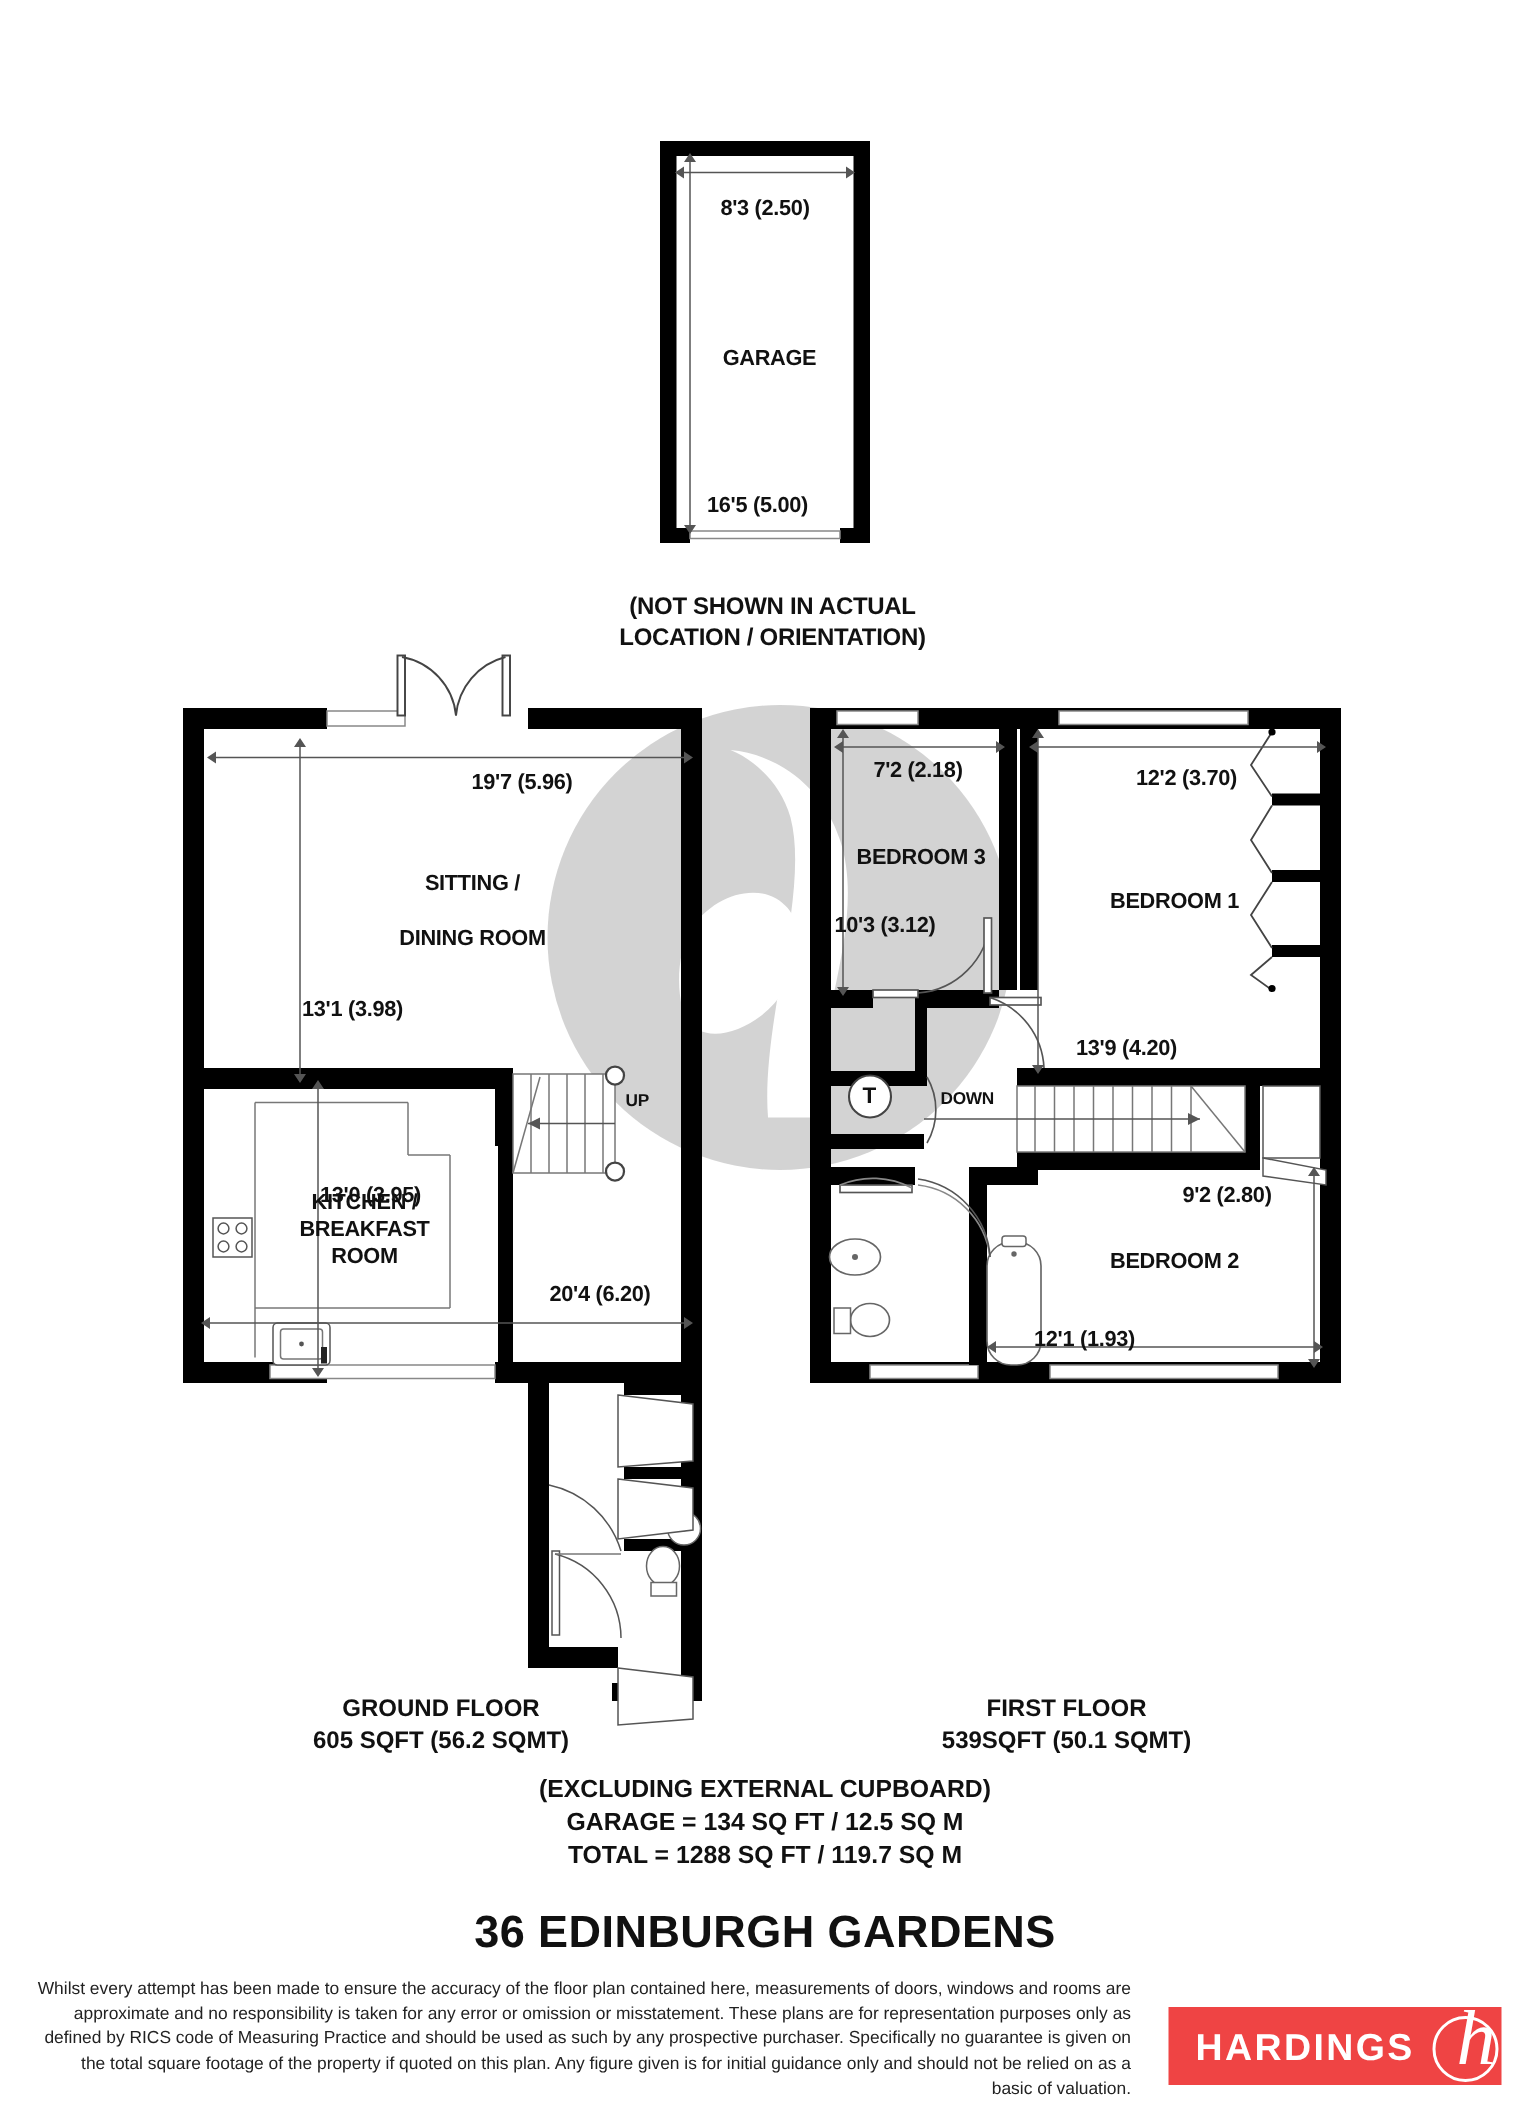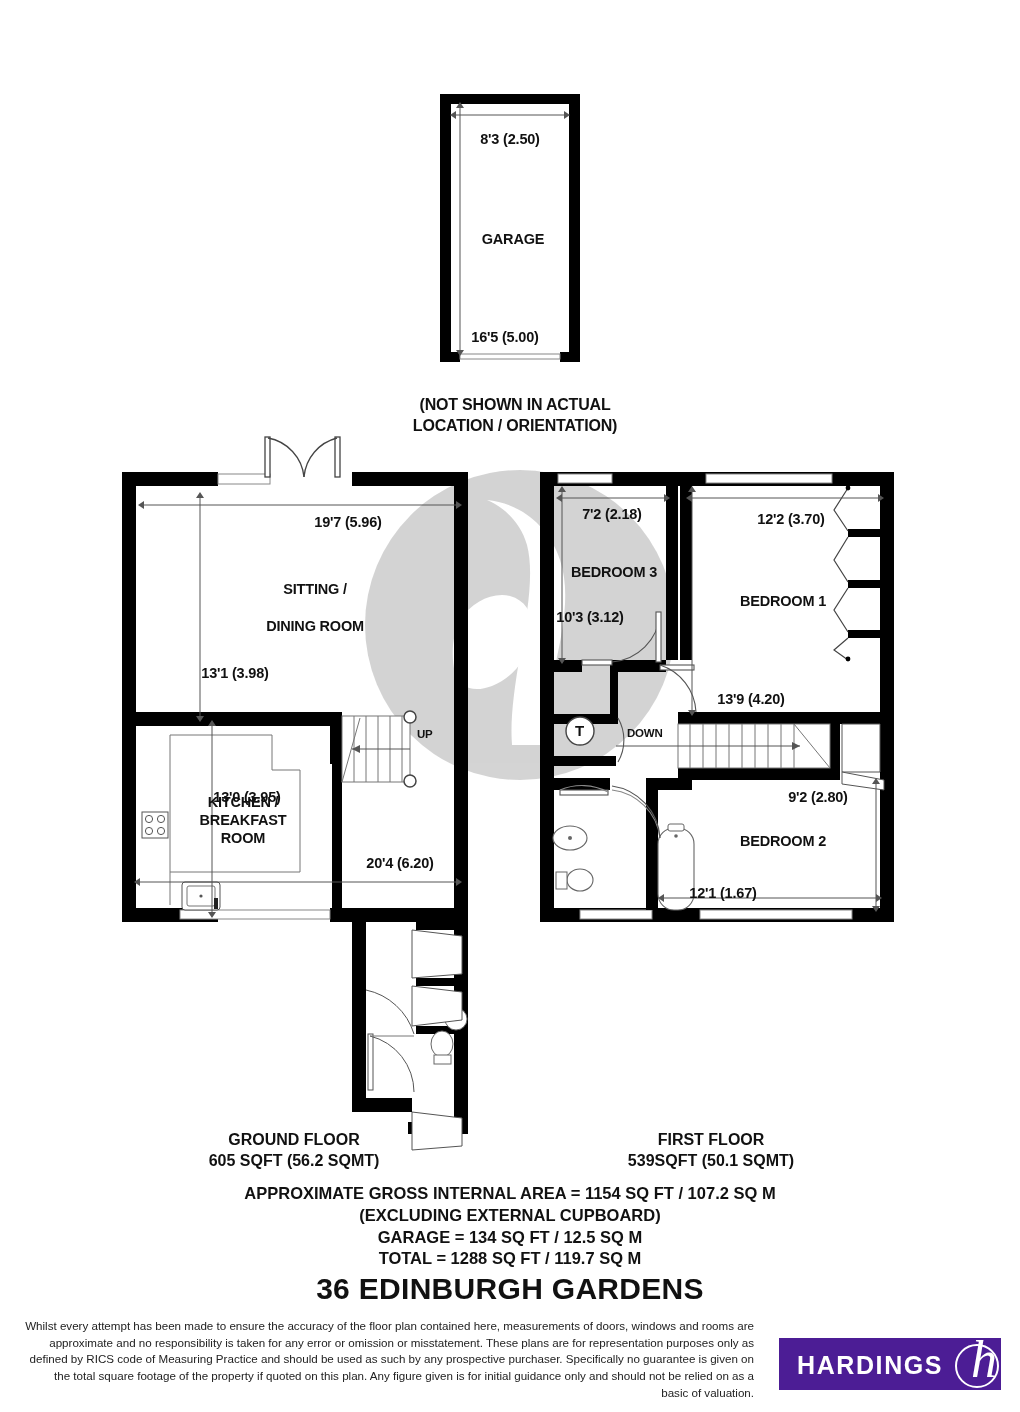--- a/index.html
+++ b/index.html
@@ -72,21 +72,21 @@
     line-height: 1.44;
     color: #222;
     text-align: right;
   }
   #logo {
     position: absolute;
     left: 779px;
     top: 1338px;
     width: 222px;
     height: 52px;
-    background: #4c1d95;
+    background: #ef4444;
     overflow: hidden;
   }
   #logo .wordmark {
     position: absolute;
     left: 18px; top: 13px;
     color: #ffffff;
     font-size: 25px;
     font-weight: bold;
     letter-spacing: 1.6px;
     font-family: "Liberation Sans", sans-serif;
@@ -423,33 +423,32 @@
 <div class="txt dim ctr" style="left:612px; top:506px;">7'2 (2.18)</div>
 <div class="txt room ctr" style="left:614px; top:564px;">BEDROOM 3</div>
 <div class="txt dim ctr" style="left:590px; top:609px;text-align:right;">10'3 (3.12)</div>
 <div class="txt dim ctr" style="left:791px; top:511px;">12'2 (3.70)</div>
 <div class="txt room ctr" style="left:783px; top:593px;">BEDROOM 1</div>
 <div class="txt dim ctr" style="left:751px; top:691px;">13'9 (4.20)</div>
 <div class="txt small" style="left:627px; top:727px;">DOWN</div>
 <div class="txt" style="left:575px; top:722px; font-size:15px;">T</div>
 <div class="txt dim ctr" style="left:818px; top:789px;">9'2 (2.80)</div>
 <div class="txt room ctr" style="left:783px; top:833px;">BEDROOM 2</div>
-<div class="txt dim ctr" style="left:723px; top:885px;">12'1 (1.67)</div>
+<div class="txt dim ctr" style="left:723px; top:885px;">12'1 (1.93)</div>
 
 <div class="floorlabel" style="left:294px; top:1130px;">
   <div>GROUND FLOOR</div>
   <div>605 SQFT (56.2 SQMT)</div>
 </div>
 <div class="floorlabel" style="left:711px; top:1130px;">
   <div>FIRST FLOOR</div>
   <div>539SQFT (50.1 SQMT)</div>
 </div>
 
 <div id="areasummary">
-  <div>APPROXIMATE GROSS INTERNAL AREA = 1154 SQ FT / 107.2 SQ M</div>
   <div>(EXCLUDING EXTERNAL CUPBOARD)</div>
   <div>GARAGE = 134 SQ FT / 12.5 SQ M</div>
   <div>TOTAL = 1288 SQ FT / 119.7 SQ M</div>
 </div>
 
 <div id="address">36 EDINBURGH GARDENS</div>
 
 <div id="disclaimer">Whilst every attempt has been made to ensure the accuracy of the floor plan contained here, measurements of doors, windows and rooms are approximate and no responsibility is taken for any error or omission or misstatement. These plans are for representation purposes only as defined by RICS code of Measuring Practice and should be used as such by any prospective purchaser. Specifically no guarantee is given on the total square footage of the property if quoted on this plan. Any figure given is for initial guidance only and should not be relied on as a basic of valuation.</div>
 
 <div id="logo">

